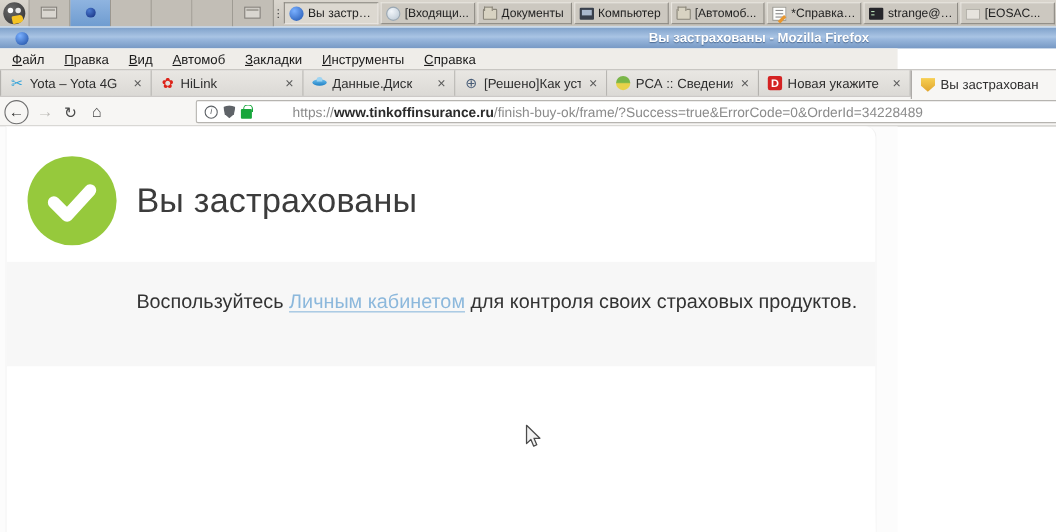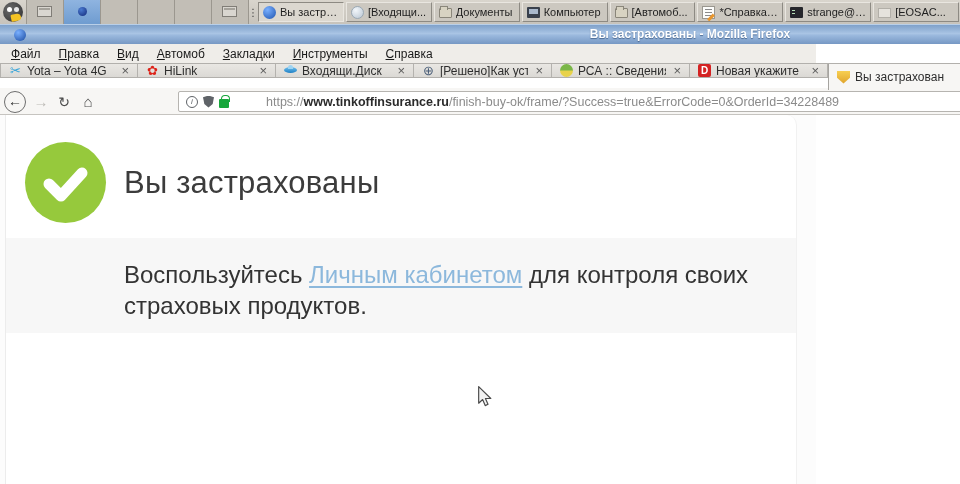--- a/index.html
+++ b/index.html
@@ -60,21 +60,21 @@
     color:#fff; font-size:12px; font-weight:bold; text-shadow:0 1px 1px rgba(30,60,100,.6);
     white-space:nowrap; }
 
   
   #menubar { position:absolute; top:44px; left:0; width:816px; height:19px;
     background:#efede9; display:flex; align-items:center; padding-left:2px; }
   .menu-item { display:inline-block; padding:1px 9px; font-size:12px; color:#1a1a1a; }
   .menu-item::first-letter { text-decoration:underline; }
 
   
-  #tabbar { position:absolute; top:63px; left:0; width:960px; height:15px;
+  #tabbar { position:absolute; top:63px; left:0; width:960px; height:25px;
     background:linear-gradient(#dedcd8,#d2d0cc); border-top:1px solid #b2b0ac;
     border-bottom:1px solid #b2b0ac; display:flex; }
   .tab { width:138px; flex:0 0 138px; display:flex; align-items:center; gap:5px;
     padding:0 6px 0 8px; font-size:12px; color:#2e2e2e;
     background:linear-gradient(#e9e7e3,#dbd9d5); border-right:1px solid #b4b2ae;
     overflow:hidden; white-space:nowrap; position:relative; }
   .tab:first-child { border-left:1px solid #b4b2ae; }
   .tab .t-title { flex:1; overflow:hidden; text-overflow:clip; }
   .tab .t-close { flex:0 0 auto; color:#5c5c5c; font-size:13px; line-height:13px; padding:0 2px; }
   .tab.active { background:#f7f6f4; margin-bottom:-1px; height:26px; z-index:2;
@@ -119,21 +119,21 @@
 
   
   #content { position:absolute; top:115px; left:0; width:816px; height:369px; background:#fcfcfc; }
   #card { position:absolute; left:5px; right:19px; top:0; bottom:0; background:#fff;
     border-left:1px solid #ececec; border-right:1px solid #f1f1f1; border-top-right-radius:10px; }
   #band { position:absolute; left:0; right:0; top:123px; height:95px; background:#f7f7f7; }
   #hero { position:absolute; left:19px; top:27px; display:flex; align-items:center; gap:18px; }
   #check-circle { width:81px; height:81px; border-radius:50%; background:#96c93c;
     display:flex; align-items:center; justify-content:center; }
   #page-heading { font-size:31px; color:#3c3c3c; letter-spacing:.2px; }
-  #page-par { position:absolute; left:118px; top:144px; font-size:24px; color:#333;
+  #page-par { position:absolute; left:118px; top:144px; font-size:18px; color:#333;
     line-height:31px; }
   #page-par a { color:#8cb8dc; text-decoration:underline; text-underline-offset:3px; }
 
   
   #cursor { position:absolute; left:477px; top:386px; z-index:50; }
 </style>
 </head>
 <body>
 
 <div id="taskbar">
@@ -212,21 +212,21 @@
     <span class="t-title">Yota – Yota 4G</span>
     <span class="t-close">×</span>
   </div>
   <div class="tab">
     <span class="fav fav-hilink"></span>
     <span class="t-title">HiLink</span>
     <span class="t-close">×</span>
   </div>
   <div class="tab">
     <span class="fav fav-yadisk"></span>
-    <span class="t-title">Входящи.Диск</span>
+    <span class="t-title">Данные.Диск</span>
     <span class="t-close">×</span>
   </div>
   <div class="tab">
     <span class="fav fav-globe"></span>
     <span class="t-title">[Решено]Как уст</span>
     <span class="t-close">×</span>
   </div>
   <div class="tab">
     <span class="fav fav-rsa"></span>
     <span class="t-title">РСА :: Сведения</span>

